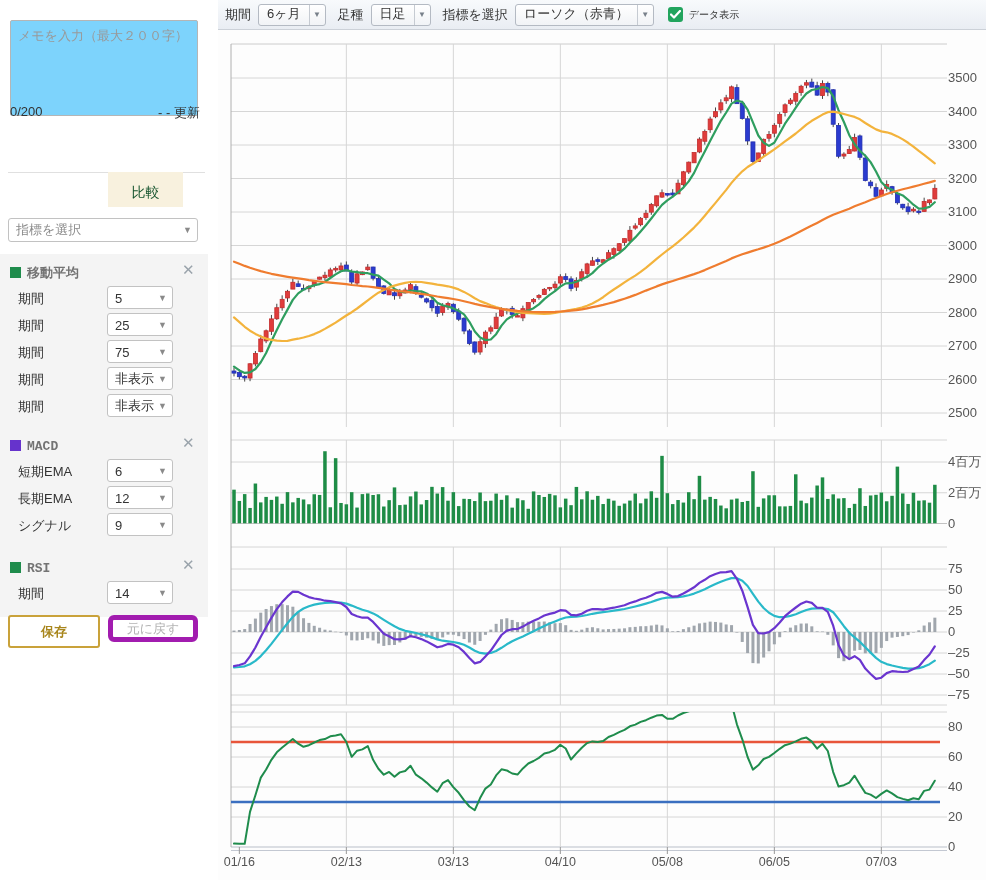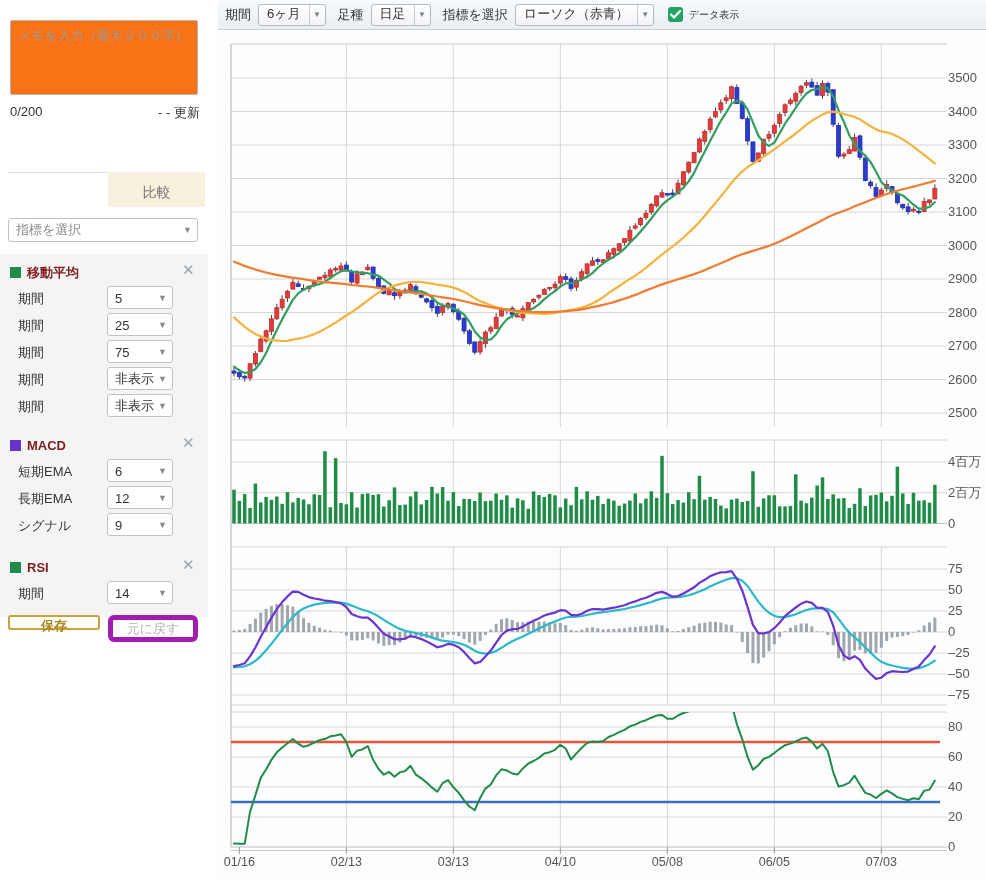--- a/index.html
+++ b/index.html
@@ -2,57 +2,57 @@
 <html><head>
 <meta charset="utf-8">
 <style>
   * { margin:0; padding:0; box-sizing:border-box; }
   html,body { background:#fff; }
   body { font-family:"Liberation Sans","DejaVu Sans",sans-serif; color:#333; }
   #app { position:relative; width:986px; height:880px; background:#fff; overflow:hidden; }
 
   
   #sidebar { position:absolute; left:0; top:0; width:218px; height:880px; background:#fff; }
-  .memo-box { position:absolute; left:10px; top:20px; width:188px; height:75px;
+  .memo-box { position:absolute; left:10px; top:20px; width:188px; height:96px;
               border:1px solid #b5b5b5; border-radius:2px; resize:none;
-              font-family:inherit; font-size:13px; padding:6px 7px; color:#333; background:#f97316; }
+              font-family:inherit; font-size:13px; padding:6px 7px; color:#333; background:#7dd3fc; }
   .memo-box::placeholder { color:#999; }
   .memo-counter { position:absolute; left:10px; top:104px; font-size:13px; color:#333; }
   .memo-update  { position:absolute; right:18px; top:104px; font-size:13px; color:#333; cursor:pointer; }
 
   .tabline { position:absolute; left:8px; top:172px; width:197px; height:1px; background:#e0e0e0; }
   .tab { position:absolute; top:172px; height:35px; line-height:35px; text-align:center;
          font-size:14px; cursor:pointer; }
   .tab-active { left:8px; width:100px; background:#fff; border-top:3px solid #cfa43f;
                 font-weight:bold; color:#333; }
-  .tab-inactive { left:108px; width:97px; background:#f8f1de; color:#737373; border-top:3px solid #f8f1de; }
+  .tab-inactive { left:108px; width:75px; background:#f8f1de; color:#14532d; border-top:3px solid #f8f1de; }
 
   .selectbox { position:relative; background:#fff; border:1px solid #c2c2c2; border-radius:3px;
                font-size:13px; color:#333; cursor:pointer; }
   .selectbox .val { position:absolute; left:7px; top:50%; transform:translateY(-50%); white-space:nowrap; }
   .selectbox .arr { position:absolute; right:5px; top:50%; transform:translateY(-50%);
                     font-size:9px; color:#8a8a8a; }
   #ind-select { position:absolute; left:8px; top:218px; width:190px; height:24px; }
   #ind-select .val { color:#8a8a8a; }
 
   .group { position:absolute; left:0px; width:208px; background:#f4f4f4; padding:9px 10px 10px 10px; }
   .group-head { position:relative; height:18px; margin-bottom:4px; }
   .swatch { display:inline-block; width:11px; height:11px; vertical-align:-1px; margin-right:6px; }
-  .group-title { font-size:13px; font-weight:bold; color:#7f1d1d; }
+  .group-title { font-size:13px; font-weight:bold; color:#737373;font-family:Liberation Mono, monospace; }
   .group-close { position:absolute; right:2px; top:0px; width:14px; height:14px; color:#9aa3ab;
                  font-size:15px; line-height:14px; cursor:pointer; }
   .grow { position:relative; height:27px; }
   .grow .rlabel { position:absolute; left:8px; top:5px; font-size:13px; color:#333; }
   .grow .selectbox { position:absolute; left:97px; top:1px; width:66px; height:23px; }
 
   #group-ma   { top:254px; }
   #group-macd { top:427px; }
   #group-rsi  { top:549px; }
 
-  .btn-save { position:absolute; left:8px; top:615px; width:92px; height:15px; background:#fff;
+  .btn-save { position:absolute; left:8px; top:615px; width:92px; height:33px; background:#fff;
               border:2px solid #c9a23a; border-radius:3px; color:#a8861d; font-weight:bold;
               font-size:13px; font-family:inherit; cursor:pointer; }
   .btn-reset { position:absolute; left:108px; top:615px; width:90px; height:27px; background:#fff;
                border:5px solid #a21caf; border-radius:6px; color:#b3b3b3;
                font-size:13px; font-family:inherit; cursor:pointer; }
 
   
   #chart-area { position:absolute; left:218px; top:0; width:768px; height:880px; background:#fdfdfd; }
   #toolbar { position:absolute; left:0; top:0; width:768px; height:30px;
              background:linear-gradient(#f8fafc,#e9edf3); border-bottom:1px solid #ccd1d8;

